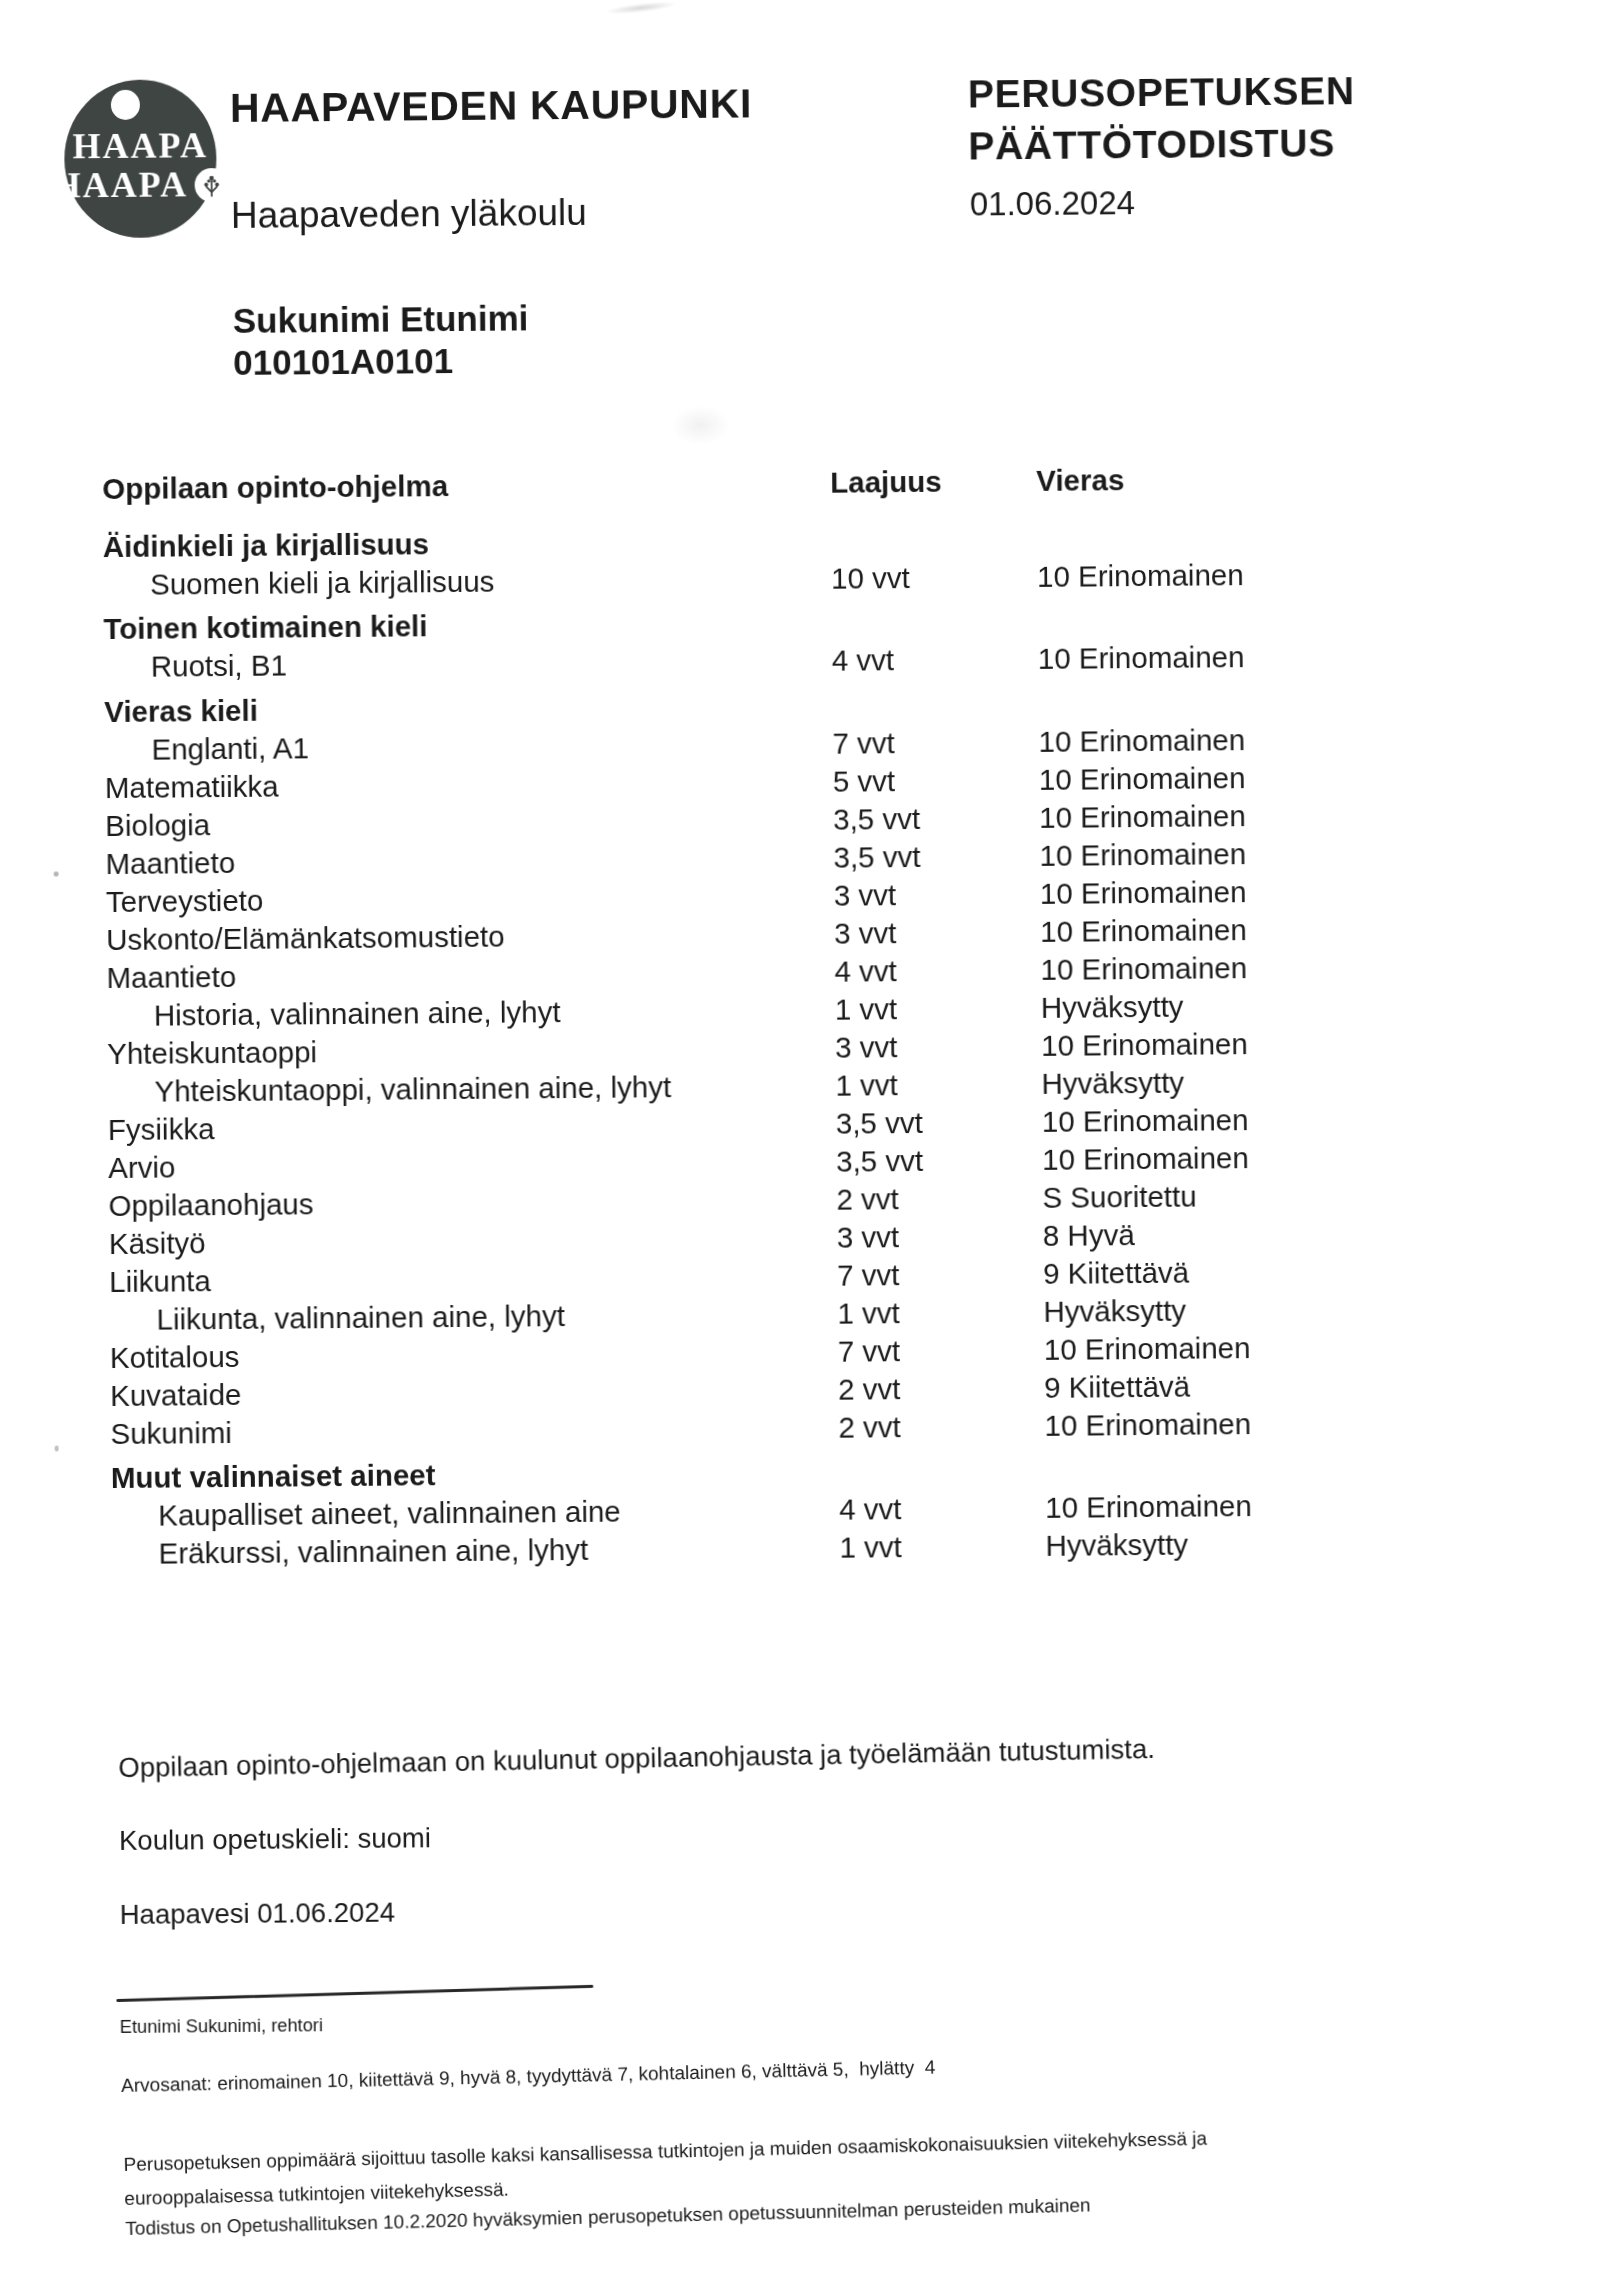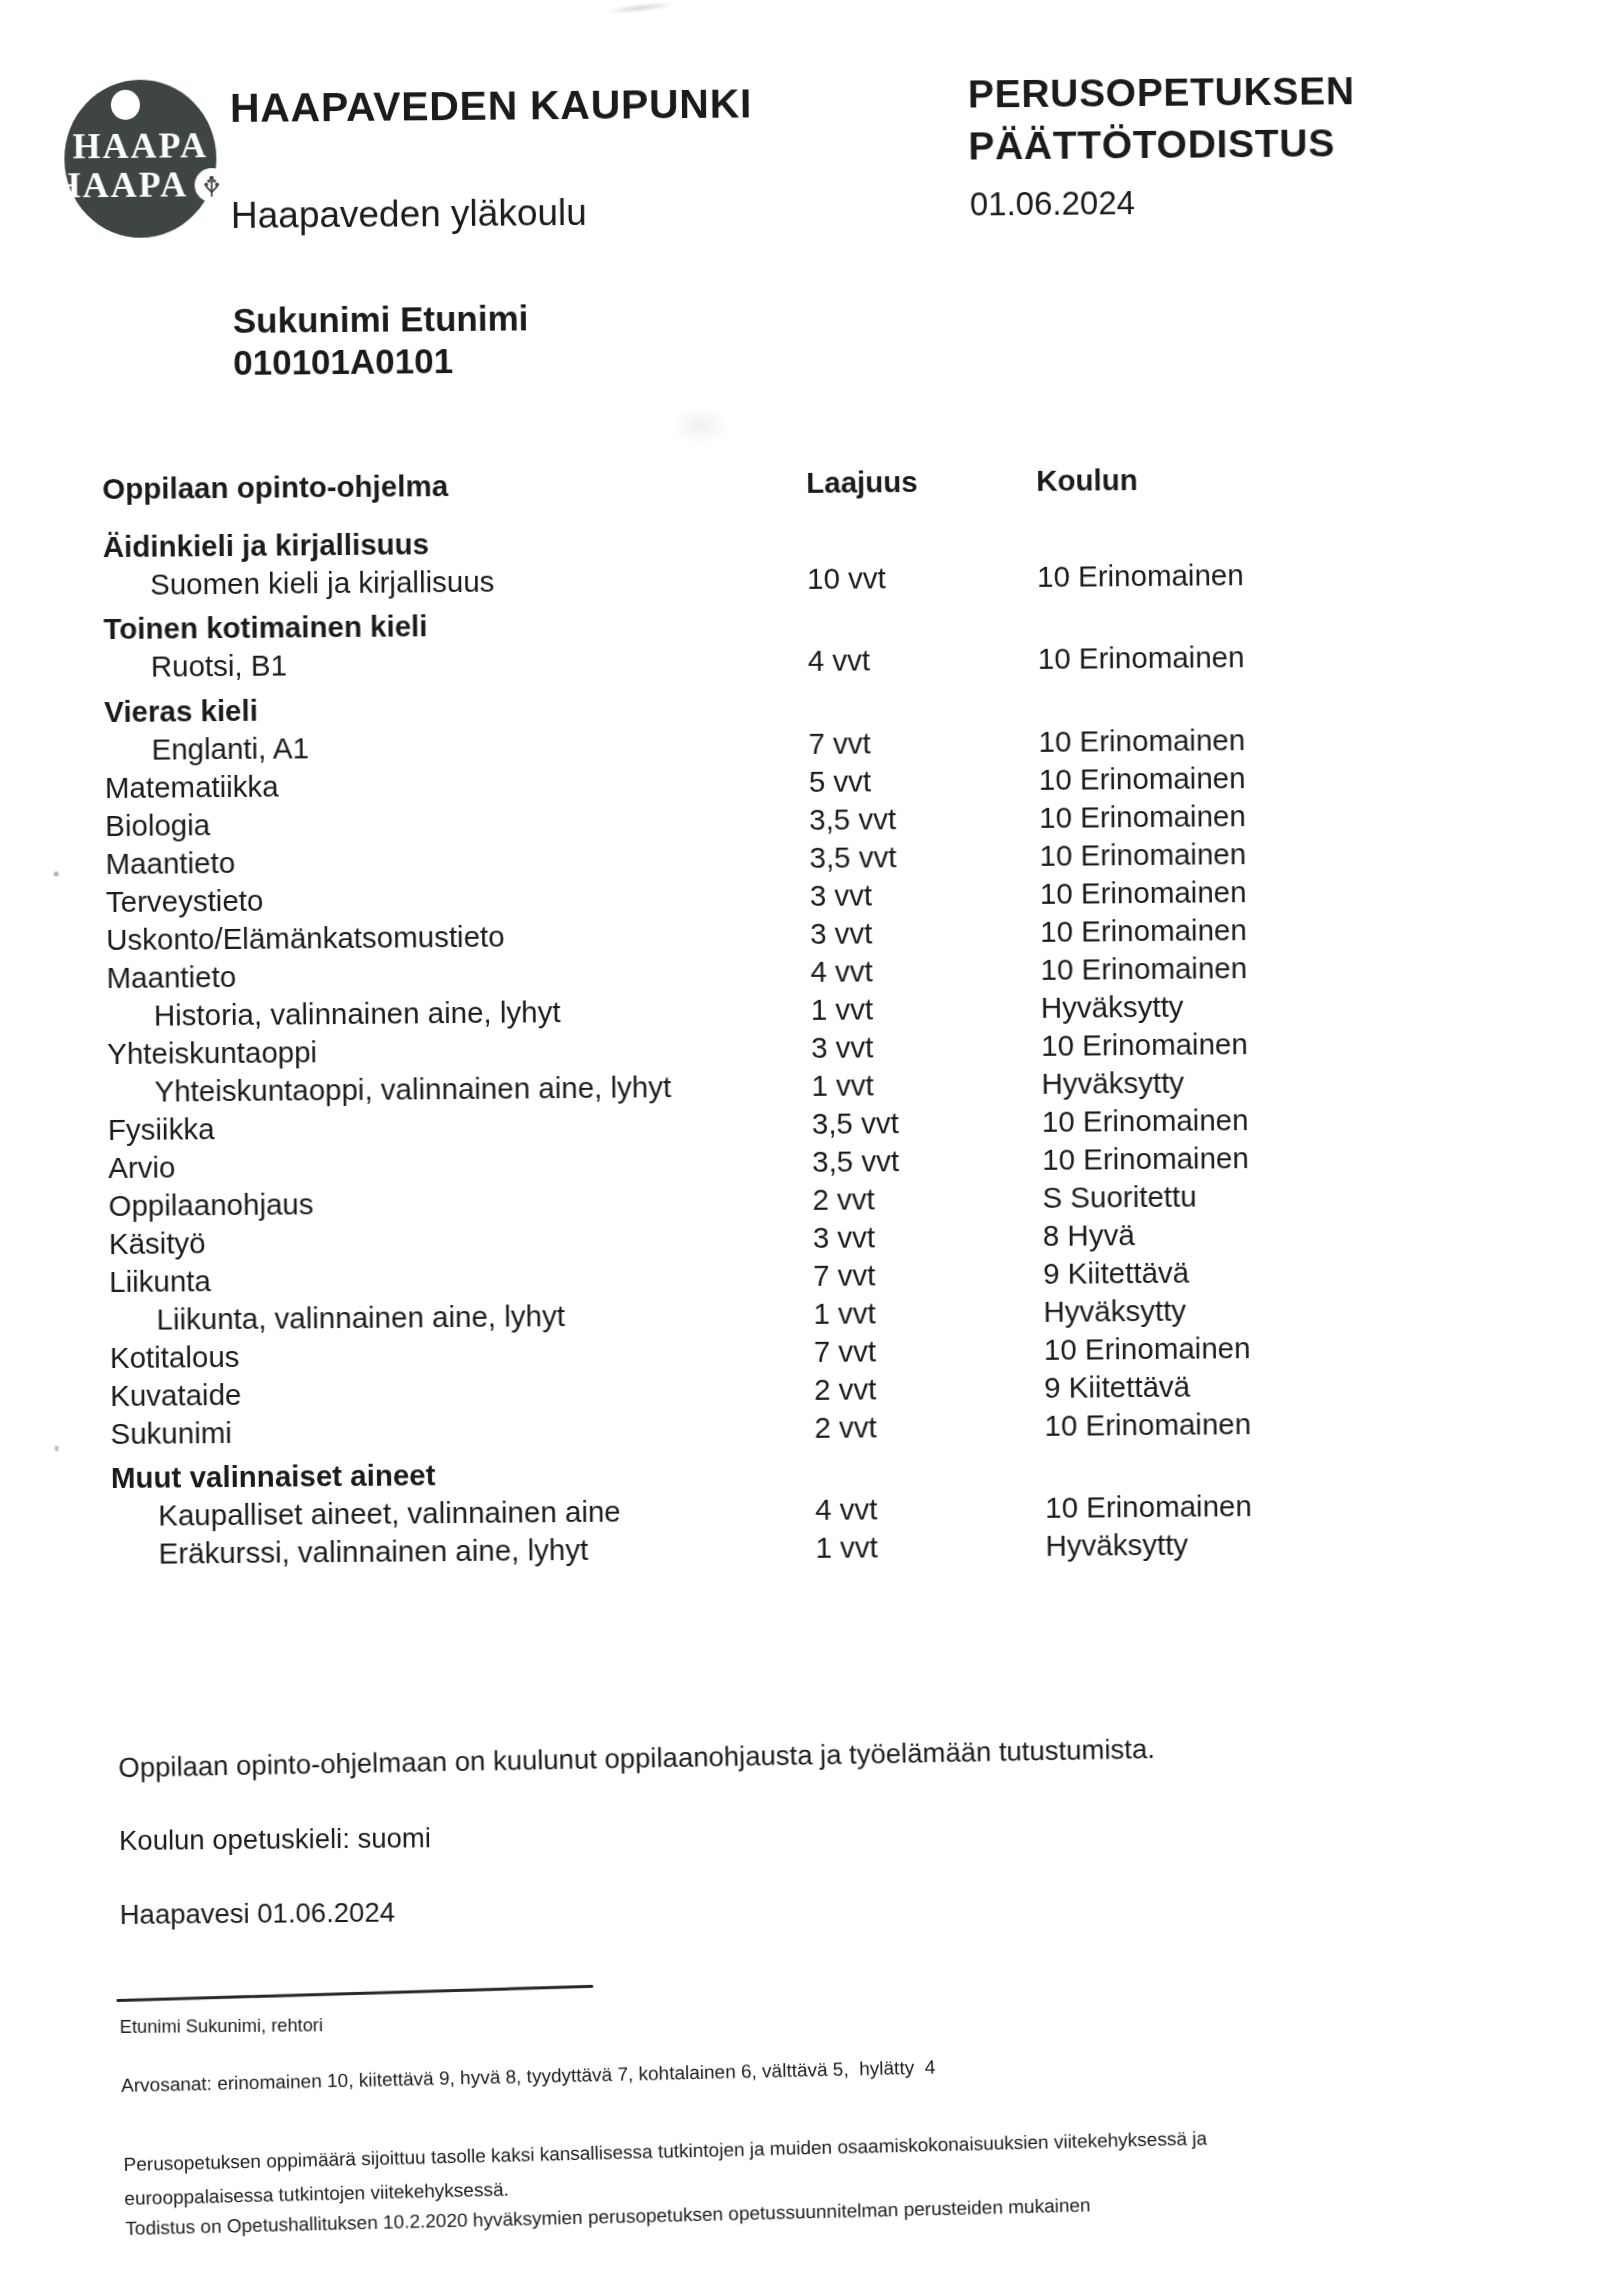--- a/index.html
+++ b/index.html
@@ -45,21 +45,21 @@
   .student{position:absolute;left:240px;top:302px;font-size:35px;font-weight:700;line-height:42px;}
   
   .thead{position:absolute;left:108px;top:473px;right:39px;height:38px;font-size:29.5px;font-weight:700;}
   .thead .scope,.thead .grade{font-weight:700;}
   .trows{position:absolute;left:108px;top:522px;right:26px;font-size:29.5px;}
   .trow{position:relative;height:38px;line-height:38px;}
   .trow.bold{margin-top:6.5px;font-weight:700;}
   .cell{position:absolute;white-space:nowrap;}
   .cell.label{left:0;}
   .cell.label.indent{left:47px;}
-  .cell.scope{left:704px;}
+  .cell.scope{left:728px;}
   .cell.grade{left:934px;}
   
   .note-program{position:absolute;left:113px;top:1753px;font-size:27.5px;transform:rotate(-0.55deg);transform-origin:0 50%;}
   .note-language{position:absolute;left:113px;top:1826px;font-size:27.5px;}
   .note-placedate{position:absolute;left:113px;top:1900px;font-size:27.5px;}
   .signature-line{
     position:absolute;left:109px;top:2000px;width:477px;height:2.6px;
     background:#272727;border-radius:1.3px;
     transform:rotate(-1.2deg);transform-origin:0 50%;
   }
@@ -122,21 +122,21 @@
     <div class="doc-date">01.06.2024</div>
 
     <div class="student">
       <div>Sukunimi Etunimi</div>
       <div>010101A0101</div>
     </div>
 
     <div class="thead">
       <div class="cell label">Oppilaan opinto-ohjelma</div>
       <div class="cell scope">Laajuus</div>
-      <div class="cell grade">Koulun</div>
+      <div class="cell grade">Vieras</div>
     </div>
 
     <div class="trows">
         <div class="trow bold">
           <div class="cell label">Äidinkieli ja kirjallisuus</div>
           <div class="cell scope"></div>
           <div class="cell grade"></div>
         </div>
         <div class="trow">
           <div class="cell label indent">Suomen kieli ja kirjallisuus</div>

